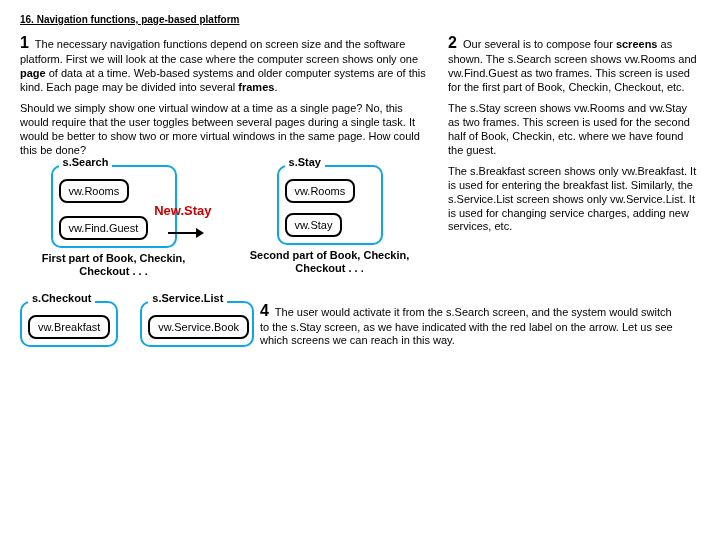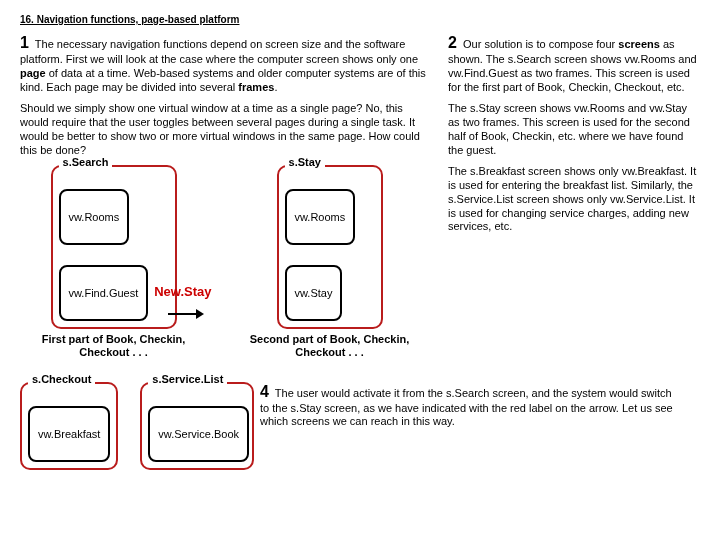--- a/index.html
+++ b/index.html
@@ -41,40 +41,40 @@
     gap: 40px;
     margin-top: 6px;
     margin-bottom: 8px;
   }
   .diagram-col {
     display: flex;
     flex-direction: column;
     align-items: center;
   }
   .screen {
-    border: 2px solid #b91c1c;
+    border: 2px solid #0ea5e9;
     border-radius: 10px;
     padding: 2px 6px 6px 6px;
     display: inline-flex;
     flex-direction: column;
     align-items: flex-start;
     position: relative;
   }
   .screen-label {
     font-weight: bold;
     position: absolute;
     top: -11px;
     background: #fff;
     padding: 0 4px;
   }
   .frame {
     border: 2px solid #000;
     border-radius: 8px;
-    padding: 20px 8px;
-    margin-top: 20px;
+    padding: 4px 8px;
+    margin-top: 10px;
     font-size: 11px;
     background: #fff;
   }
   .frames-row {
     display: flex;
     align-items: flex-end;
     gap: 6px;
   }
   .caption {
     font-weight: bold;
@@ -155,21 +155,21 @@
         </div>
         <div class="caption">Second part of Book, Checkin, Checkout . . .</div>
       </div>
     </div>
 
   </div>
 
   <div class="col-right">
     <div class="para">
       <span class="big-num">2</span>&nbsp;
-      <span>Our solution is to compose four </span><span class="b">screens</span><span> as shown. The s.Search screen shows vw.Rooms and vw.Find.Guest as two frames. This screen is used for the first part of Book, Checkin, Checkout, etc.</span>
+      <span>Our several is to compose four </span><span class="b">screens</span><span> as shown. The s.Search screen shows vw.Rooms and vw.Find.Guest as two frames. This screen is used for the first part of Book, Checkin, Checkout, etc.</span>
     </div>
     <div class="para">The s.Stay screen shows vw.Rooms and vw.Stay as two frames. This screen is used for the second half of Book, Checkin, etc. where we have found the guest.</div>
     <div class="para">The s.Breakfast screen shows only vw.Breakfast. It is used for entering the breakfast list. Similarly, the s.Service.List screen shows only vw.Service.List. It is used for changing service charges, adding new services, etc.</div>
   </div>
 </div>
 
 <div class="bottom-block">
   <div class="bottom-left">
     <div class="small-screens-row" style="margin-top:0;">
       <div class="screen" style="width:86px;">

